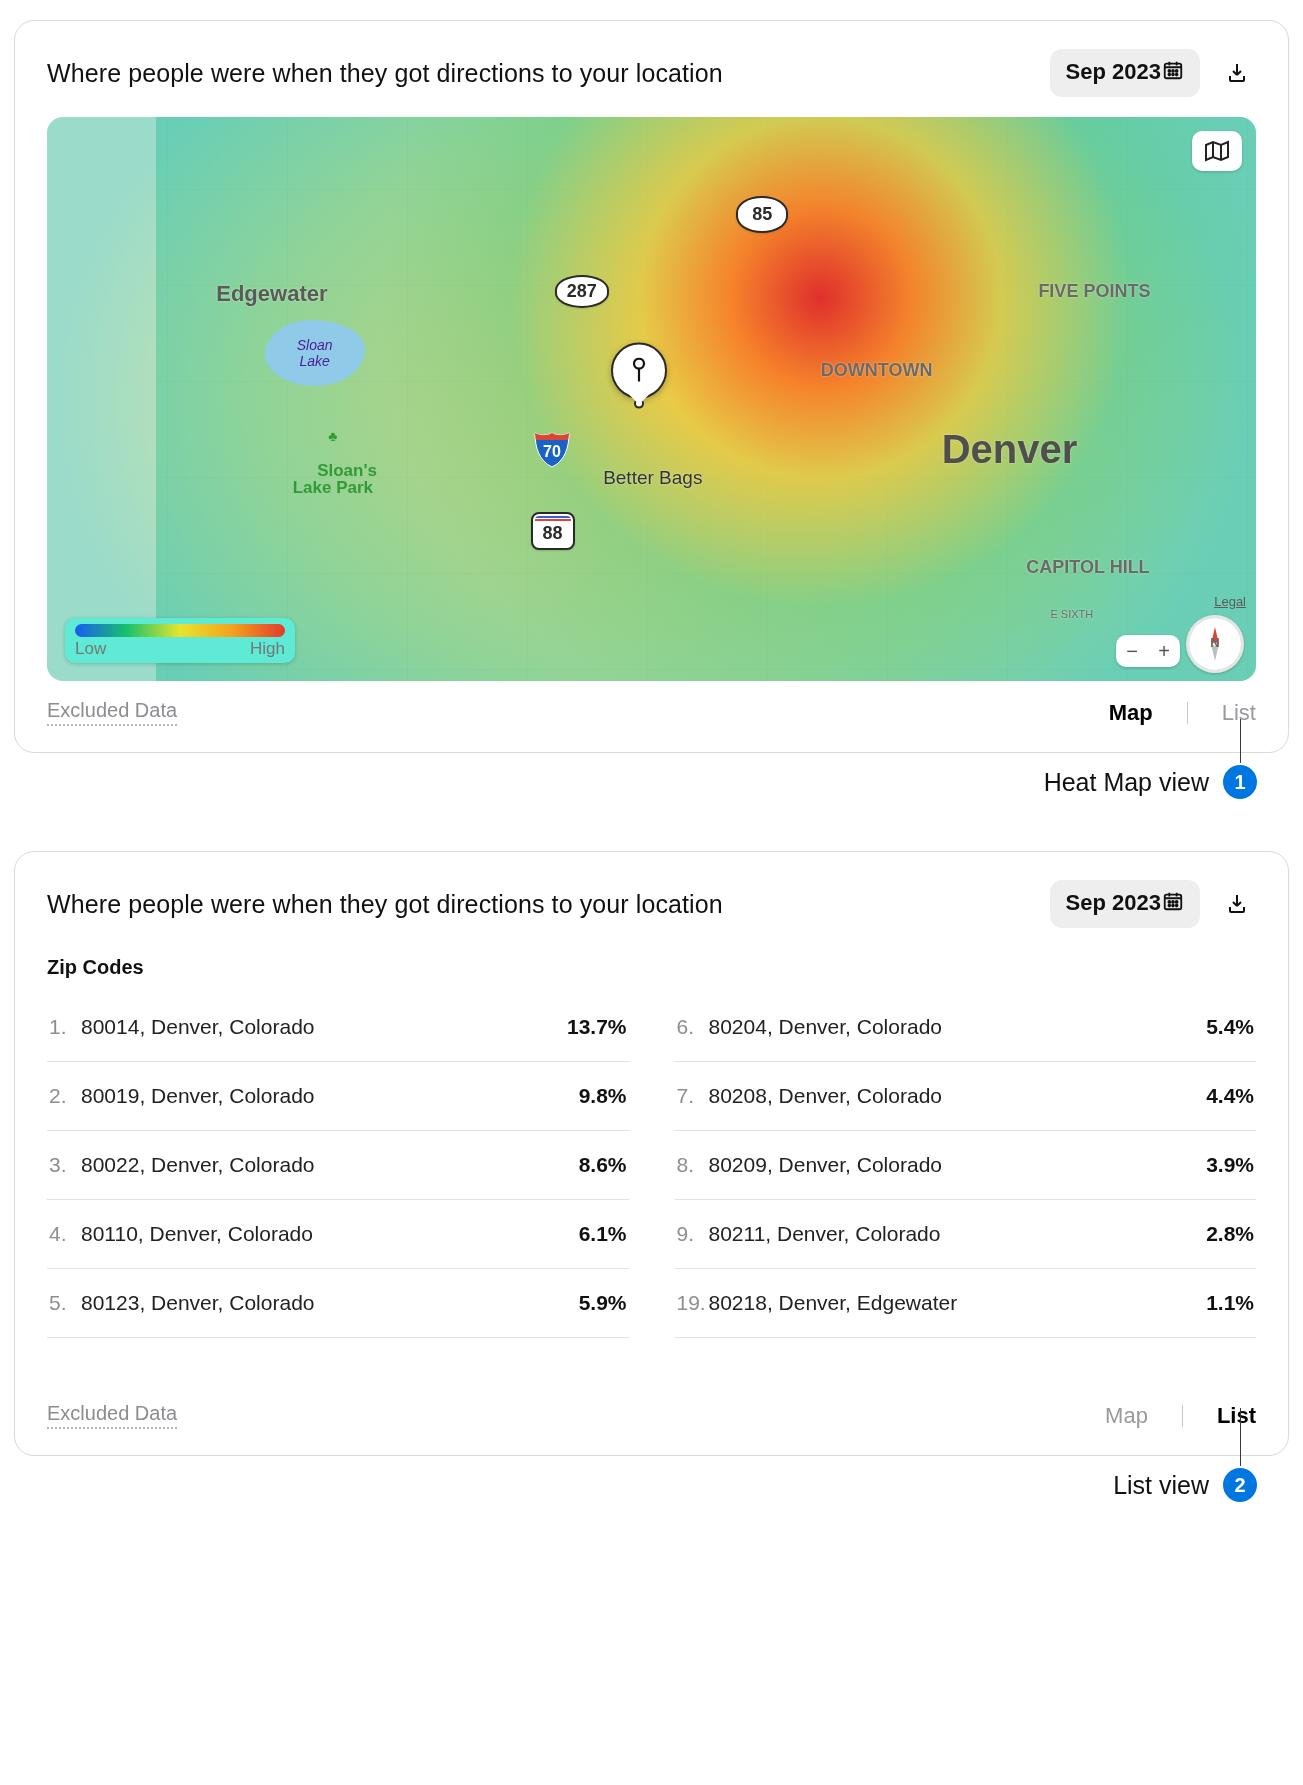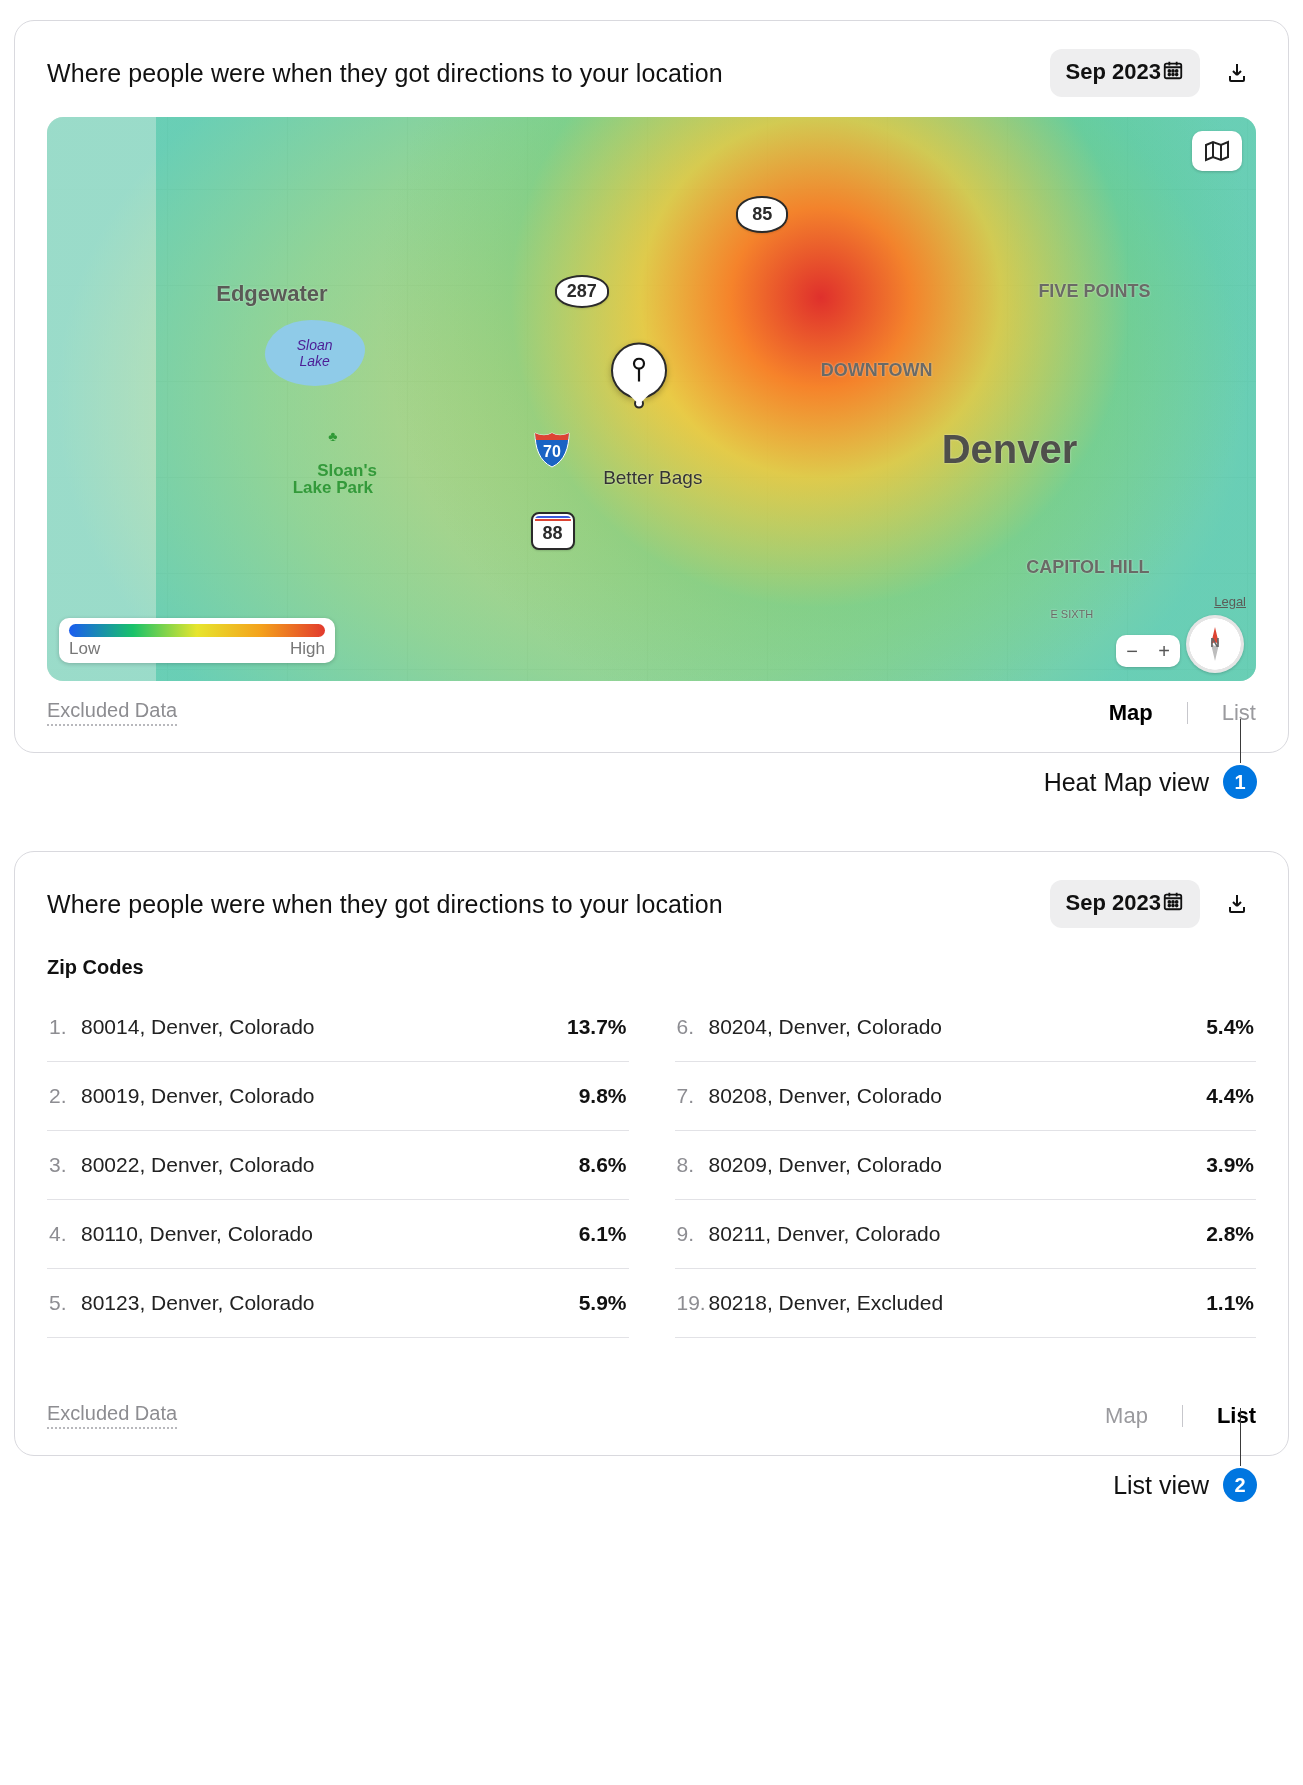--- a/index.html
+++ b/index.html
@@ -64,22 +64,22 @@
   .pin::after{content:"";position:absolute;bottom:-18px;left:50%;transform:translateX(-50%);
     border:10px solid transparent;border-top-color:#fff}
   .pin-caret{position:absolute;bottom:-12px;left:50%;transform:translateX(-50%);
     width:10px;height:10px;border-radius:50%;background:#fff;border:2px solid #2a2a2a}
   .shield{position:absolute;background:#fff;border:2px solid #2a2a2a;border-radius:10px;
     padding:4px 10px;font-weight:700;font-size:18px;color:#2a2a2a;text-align:center;
     box-shadow:0 1px 2px #0002}
   .interstate{position:absolute;width:42px;height:42px}
   .maplogo-btn{position:absolute;top:14px;right:14px;background:#fff;border-radius:10px;
     width:50px;height:40px;display:flex;align-items:center;justify-content:center;box-shadow:0 1px 3px #0003;cursor:pointer}
-  .legend{position:absolute;left:12px;bottom:18px;background:#ffffff;border-radius:10px;
-    padding:6px 10px 4px;box-shadow:0 1px 4px #0003;width:276px}
+  .legend{position:absolute;left:18px;bottom:18px;background:#5eead4;border-radius:10px;
+    padding:6px 10px 4px;box-shadow:0 1px 4px #0003;width:230px}
   .legend-bar{height:13px;border-radius:7px;background:linear-gradient(90deg,#1a5cf0,#19c26a,#e7e52d,#f4a11c,#e23a2d)}
   .legend-labels{display:flex;justify-content:space-between;font-size:17px;color:#777;margin-top:2px}
   .zoom-ctl{position:absolute;right:76px;bottom:14px;display:flex;background:#fff;border-radius:10px;
     box-shadow:0 1px 3px #0003;overflow:hidden}
   .zoom-ctl span{width:32px;height:32px;display:flex;align-items:center;justify-content:center;font-size:20px;color:#555;cursor:pointer}
   .compass{position:absolute;right:12px;bottom:8px;width:58px;height:58px;border-radius:50%;
     background:radial-gradient(circle,#fff 62%,#e5e5e5 63%);box-shadow:0 1px 3px #0003;
     display:flex;align-items:center;justify-content:center;font-size:13px;color:#666;font-weight:600}
   .compass svg{position:absolute}
   .legal{position:absolute;right:10px;bottom:72px;font-size:13px;color:#5c5c58;text-decoration:underline}
@@ -296,21 +296,21 @@
           <span class="name">80209, Denver, Colorado</span>
           <span class="pct">3.9%</span>
         </div>
         <div class="zip-row">
           <span class="rank">9.</span>
           <span class="name">80211, Denver, Colorado</span>
           <span class="pct">2.8%</span>
         </div>
         <div class="zip-row">
           <span class="rank">19.</span>
-          <span class="name">80218, Denver, Excluded</span>
+          <span class="name">80218, Denver, Edgewater</span>
           <span class="pct">1.1%</span>
         </div>
       </div>
   </div>
 
   <div class="card-foot" style="margin-top:64px">
     <span class="excluded">Excluded Data</span>
     <div class="view-toggle">
       <span>Map</span>
       <span class="sep"></span>

